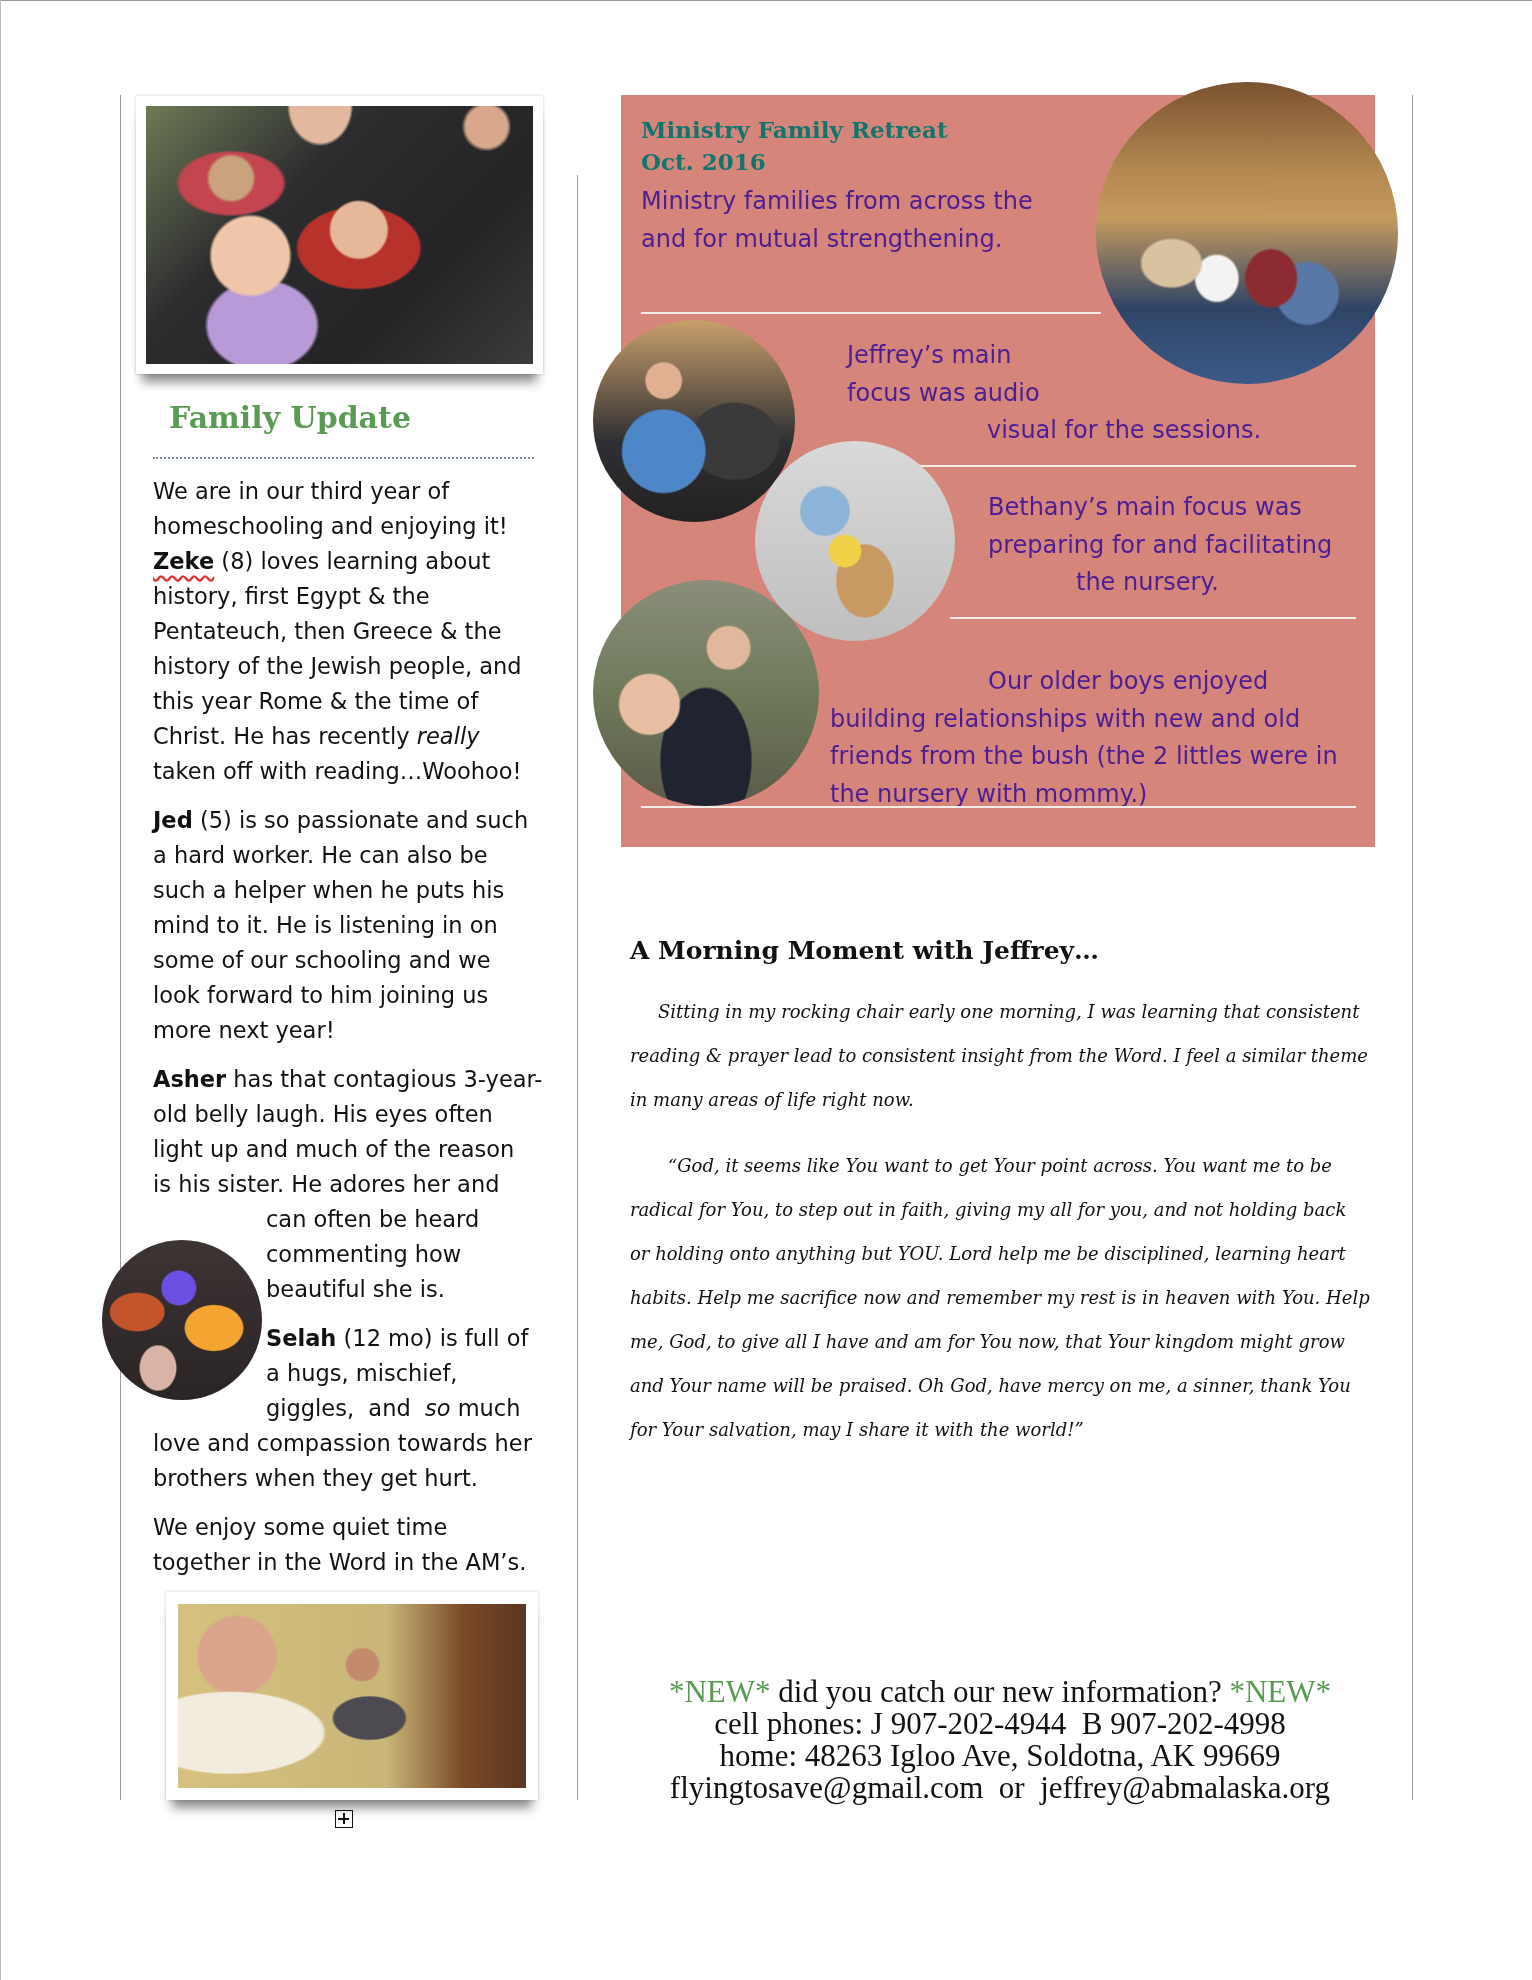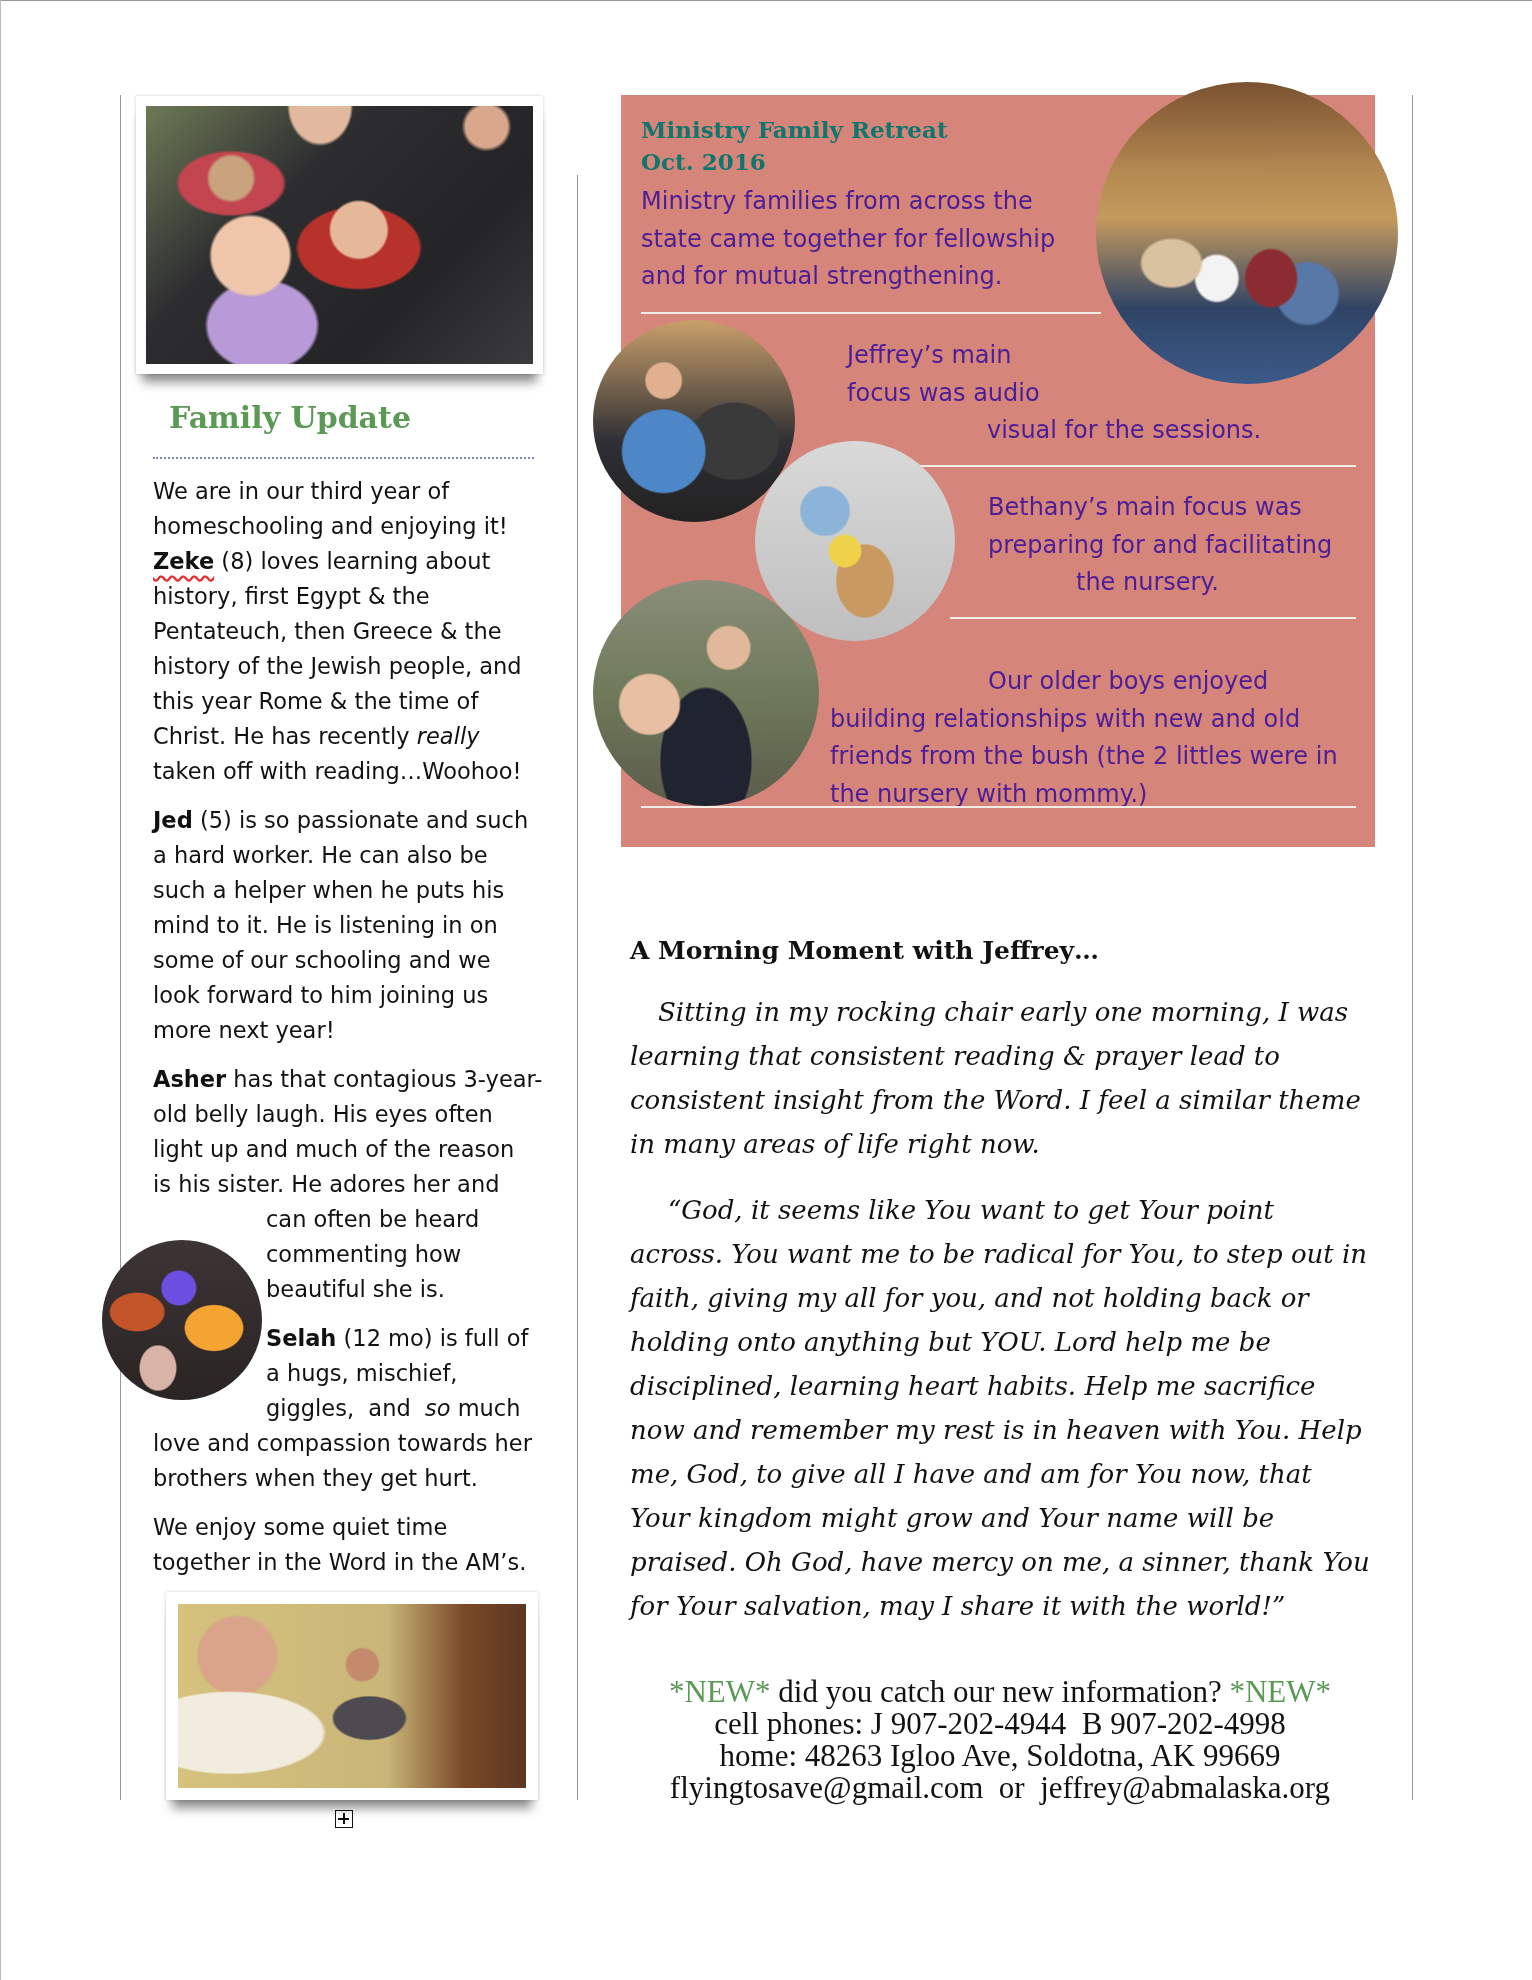--- a/index.html
+++ b/index.html
@@ -62,21 +62,21 @@
   .body-text p { margin:0 0 14px 0; }
   .body-text b { font-weight:bold; }
   .zeke { text-decoration: underline wavy #e03030; text-underline-offset:6px; }
 
   .salmon { background:#d6857a; }
   .retreat-title { font-family:"DejaVu Serif", serif; font-weight:bold; color:#0f766e; font-size:23px; line-height:32px; }
   .box-text { font-family:"DejaVu Sans", sans-serif; font-size:24px; line-height:37.5px; color:#4c1d95; }
   .hr-white { height:2px; background:#f4ece6; }
 
   .morning-heading { font-family:"DejaVu Serif", serif; font-weight:bold; font-size:25px; color:#111; }
-  .script { font-family:"DejaVu Serif", serif; font-style:italic; font-size:26px; line-height:44px; color:#111; }
+  .script { font-family:"DejaVu Serif", serif; font-style:italic; font-size:18px; line-height:44px; color:#111; }
   .script p { margin:0 0 22px 0; }
 
   .contact { font-family:"Liberation Serif", serif; font-size:31px; line-height:32px; text-align:center; color:#111; }
   .green { color:#5b9a55; }
   .plus-box { width:18px; height:18px; border:1.5px solid #111; box-sizing:border-box; }
   .plus-box:before { content:""; position:absolute; left:7px; top:2px; width:1.5px; height:11px; background:#111; }
   .plus-box:after { content:""; position:absolute; left:2px; top:7px; width:11px; height:1.5px; background:#111; }
 </style>
 </head>
 <body>
@@ -146,21 +146,20 @@
 <div class="abs plus-box" style="left:335px; top:1810px;"></div>
 
 <div class="abs salmon" style="left:621px; top:95px; width:754px; height:752px;"></div>
 
 <div class="abs retreat-title" style="left:641px; top:114px;">
   <div>Ministry Family Retreat</div>
   <div>Oct. 2016</div>
 </div>
 <div class="abs box-text" style="left:641px; top:183px; width:440px;">
   <div>Ministry families from across the</div>
-  <div>state came together for fellowship</div>
   <div>and for mutual strengthening.</div>
 </div>
 <div class="abs hr-white" style="left:641px; top:312px; width:460px;"></div>
 
 <div class="abs box-text" style="left:847px; top:337px; width:480px;">
   <div>Jeffrey’s main</div>
   <div>focus was audio</div>
   <div style="padding-left:140px">visual for the sessions.</div>
 </div>
 <div class="abs hr-white" style="left:810px; top:465px; width:546px;"></div>

